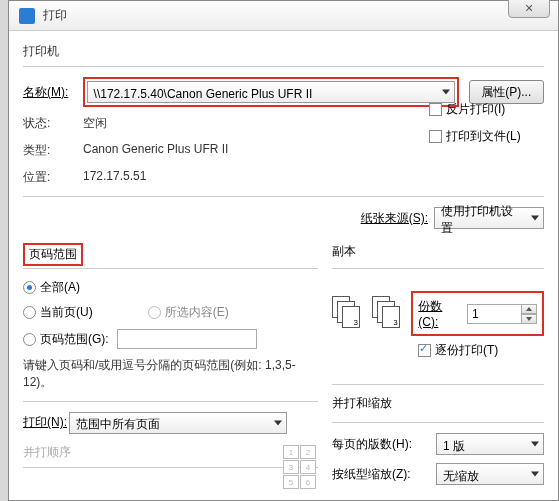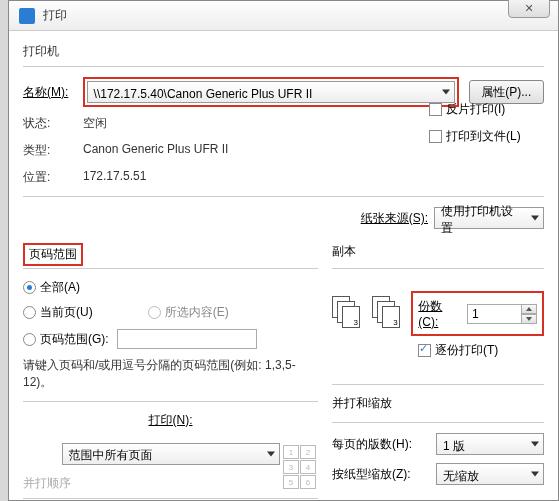--- a/index.html
+++ b/index.html
@@ -53,21 +53,21 @@
 .page.p3 { left: 10px; top: 10px; }
 .pagenum { position: absolute; right: 1px; bottom: 0; font-size: 8px; }
 .copies-input-wrap { border: 2px solid #d93025; padding: 5px; display: flex; align-items: center; gap: 6px; }
 .spinner { display: inline-flex; }
 .spinner-input { width: 54px; height: 20px; border: 1px solid #aaa; border-right: none; padding: 0 4px; }
 .spinner-btns { display: flex; flex-direction: column; }
 .spinbtn { width: 16px; height: 10px; border: 1px solid #aaa; background: linear-gradient(#f8f8f8,#e0e0e0); display: flex; align-items: center; justify-content: center; }
 .spinbtn svg { width: 6px; height: 4px; }
 .collate-check-row { display: flex; align-items: center; gap: 4px; margin-top: 6px; margin-left: 86px; }
 .mid-divider { height: 1px; background: #ccc; margin: 10px 0; }
-.print-what-row { display: flex; align-items: center; gap: 14px; margin-bottom: 10px; flex-direction: column; }
+.print-what-row { display: flex; align-items: center; gap: 2px; margin-bottom: 10px; }
 .pw-select { width: 218px; }
 .order-section { }
 .order-title { margin-bottom: 6px; color: #aaa; }
 .thumb-grid { position: absolute; display: grid; grid-template-columns: repeat(2, 16px); grid-template-rows: repeat(3, 14px); gap: 1px; right: 242px; top: 444px; }
 .thumb { border: 1px solid #bbb; background: #fff; display: flex; align-items: center; justify-content: center; font-size: 8px; color: #bbb; }
 .scale-section { }
 .scale-title { margin-bottom: 10px; }
 .scale-row { display: flex; align-items: center; gap: 14px; margin-bottom: 8px; }
 .scale-label { width: 90px; }
 .scale-select { width: 108px; }

